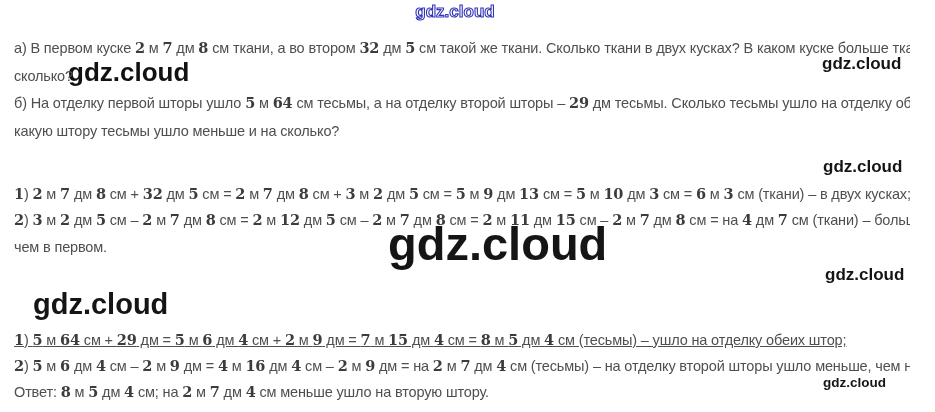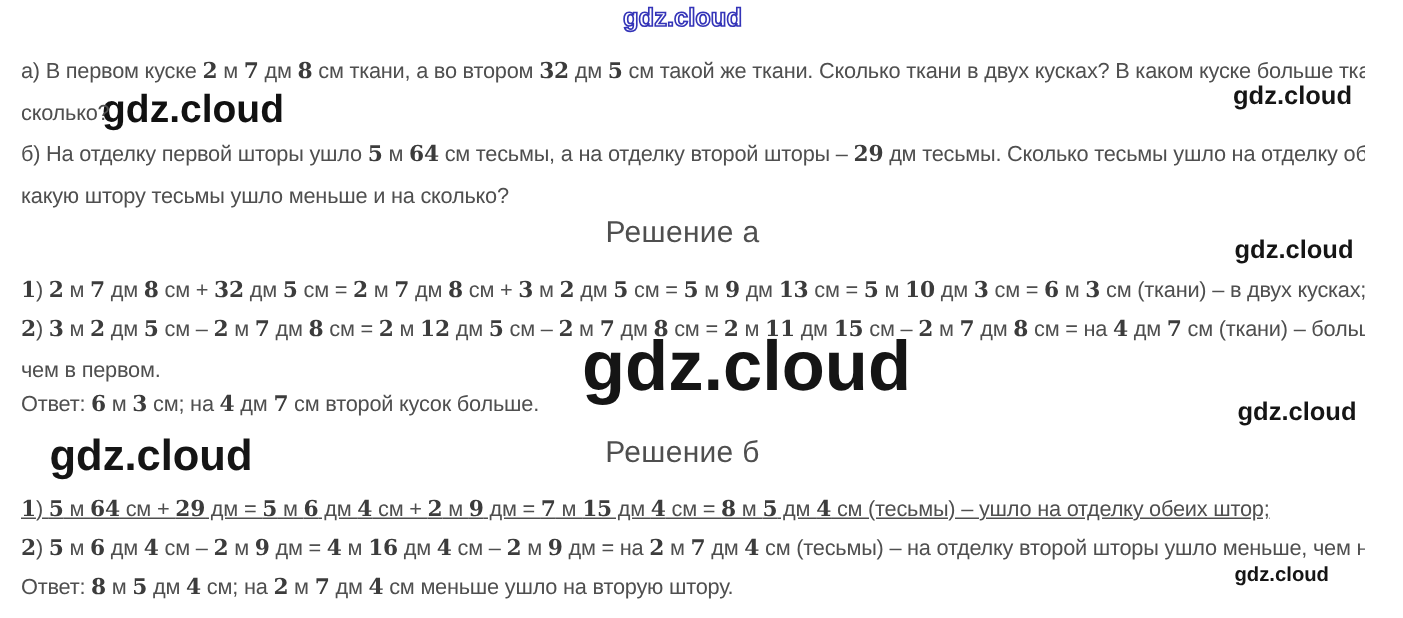--- a/index.html
+++ b/index.html
@@ -80,23 +80,20 @@
   <div class="wm wm-right-1">gdz.cloud</div>
   <div class="wm wm-right-2">gdz.cloud</div>
   <div class="wm wm-center-big">gdz.cloud</div>
   <div class="wm wm-right-3">gdz.cloud</div>
   <div class="wm wm-left-big">gdz.cloud</div>
   <div class="wm wm-small-br">gdz.cloud</div>
 
   <div class="textblock problem-a">а) В первом куске <b class="num">2</b> м <b class="num">7</b> дм <b class="num">8</b> см ткани, а во втором <b class="num">32</b> дм <b class="num">5</b> см такой же ткани. Сколько ткани в двух кусках? В каком куске больше ткани и на<br>сколько?</div>
   <div class="textblock problem-b">б) На отделку первой шторы ушло <b class="num">5</b> м <b class="num">64</b> см тесьмы, а на отделку второй шторы – <b class="num">29</b> дм тесьмы. Сколько тесьмы ушло на отделку обеих штор? На<br>какую штору тесьмы ушло меньше и на сколько?</div>
 
-  <div class="heading heading-a">Решение а</div>
   <div class="textblock sol-a-1"><b class="num">1</b>) <b class="num">2</b> м <b class="num">7</b> дм <b class="num">8</b> см + <b class="num">32</b> дм <b class="num">5</b> см = <b class="num">2</b> м <b class="num">7</b> дм <b class="num">8</b> см + <b class="num">3</b> м <b class="num">2</b> дм <b class="num">5</b> см = <b class="num">5</b> м <b class="num">9</b> дм <b class="num">13</b> см = <b class="num">5</b> м <b class="num">10</b> дм <b class="num">3</b> см = <b class="num">6</b> м <b class="num">3</b> см (ткани) – в двух кусках;</div>
   <div class="textblock sol-a-2"><b class="num">2</b>) <b class="num">3</b> м <b class="num">2</b> дм <b class="num">5</b> см – <b class="num">2</b> м <b class="num">7</b> дм <b class="num">8</b> см = <b class="num">2</b> м <b class="num">12</b> дм <b class="num">5</b> см – <b class="num">2</b> м <b class="num">7</b> дм <b class="num">8</b> см = <b class="num">2</b> м <b class="num">11</b> дм <b class="num">15</b> см – <b class="num">2</b> м <b class="num">7</b> дм <b class="num">8</b> см = на <b class="num">4</b> дм <b class="num">7</b> см (ткани) – больше во втором куске,<br>чем в первом.</div>
-  <div class="textblock answer-a">Ответ: <b class="num">6</b> м <b class="num">3</b> см; на <b class="num">4</b> дм <b class="num">7</b> см второй кусок больше.</div>
 
-  <div class="heading heading-b">Решение б</div>
   <div class="textblock sol-b-1"><b class="num">1</b>) <b class="num">5</b> м <b class="num">64</b> см + <b class="num">29</b> дм = <b class="num">5</b> м <b class="num">6</b> дм <b class="num">4</b> см + <b class="num">2</b> м <b class="num">9</b> дм = <b class="num">7</b> м <b class="num">15</b> дм <b class="num">4</b> см = <b class="num">8</b> м <b class="num">5</b> дм <b class="num">4</b> см (тесьмы) – ушло на отделку обеих штор;</div>
   <div class="textblock sol-b-2"><b class="num">2</b>) <b class="num">5</b> м <b class="num">6</b> дм <b class="num">4</b> см – <b class="num">2</b> м <b class="num">9</b> дм = <b class="num">4</b> м <b class="num">16</b> дм <b class="num">4</b> см – <b class="num">2</b> м <b class="num">9</b> дм = на <b class="num">2</b> м <b class="num">7</b> дм <b class="num">4</b> см (тесьмы) – на отделку второй шторы ушло меньше, чем на отделку первой.</div>
   <div class="textblock answer-b">Ответ: <b class="num">8</b> м <b class="num">5</b> дм <b class="num">4</b> см; на <b class="num">2</b> м <b class="num">7</b> дм <b class="num">4</b> см меньше ушло на вторую штору.</div>
 
 </div>
 
 </body></html>

